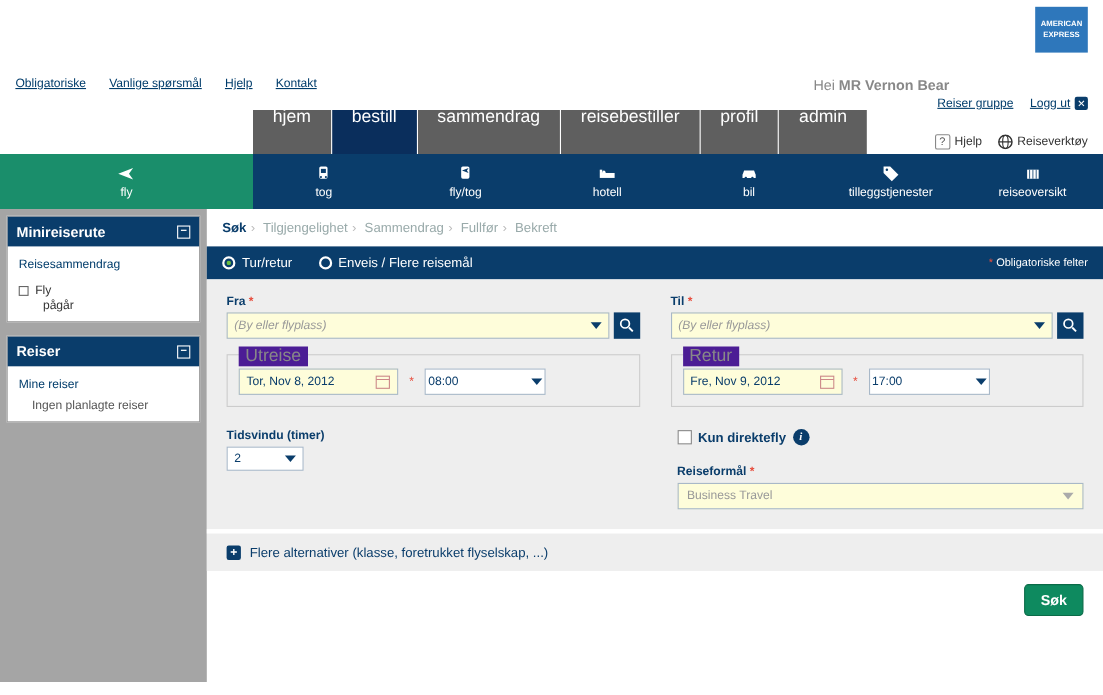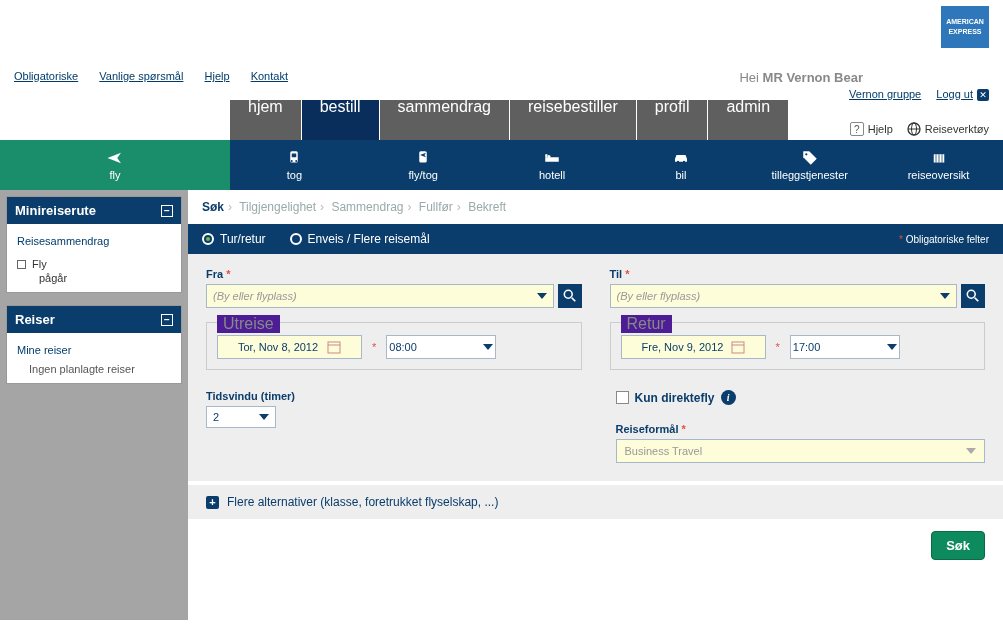--- a/index.html
+++ b/index.html
@@ -57,21 +57,21 @@
   .req { color:#E74C3C; }
   .place-input { display:flex; gap:4px; }
   .yellow-input { flex:1; background:#FEFDDA; border:1px solid #A8B8C8; padding:4px 6px; font-style:italic; color:#999; font-size:11px; display:flex; align-items:center; justify-content:space-between; height:24px; }
   .caret-down { width:0; height:0; border-left:5px solid transparent; border-right:5px solid transparent; border-top:6px solid #0A3D6B; }
   .search-btn { width:24px; height:24px; background:#0A3D6B; display:flex; align-items:center; justify-content:center; cursor:pointer; }
   .search-btn svg { width:14px; height:14px; }
 
   .fieldset { border:1px solid #CCC; padding: 12px 10px 10px; margin-top:14px; position:relative; }
   .fieldset .legend { position:absolute; top:-8px; left:10px; background:#4c1d95; padding:0 6px; font-size:16px; color:#888; }
   .datewrap { display:flex; gap:10px; align-items:center; }
-  .date-in { background:#FEFDDA; border:1px solid #A8B8C8; padding:3px 20px; font-size:11px; color:#0A3D6B; width:145px; display:flex; justify-content:space-between; align-items:center; height:24px; }
+  .date-in { background:#FEFDDA; border:1px solid #A8B8C8; padding:3px 6px; font-size:11px; color:#0A3D6B; width:145px; display:flex; justify-content:space-between; align-items:center; height:24px; }
   .time-in { background:#fff; border:1px solid #A8B8C8; padding:3px 2px; font-size:11px; color:#0A3D6B; width:110px; display:flex; justify-content:space-between; align-items:center; height:24px; }
   .cal-icon { width:14px; height:14px; }
 
   .row2 { display:flex; gap:40px; margin-top:20px; }
   .small-sel { background:#fff; border:1px solid #A8B8C8; padding:3px 6px; font-size:11px; color:#0A3D6B; width:70px; display:flex; justify-content:space-between; align-items:center; height:22px; }
   .chk-row { display:flex; align-items:center; gap:6px; font-size:12px; color:#0A3D6B; font-weight:bold; }
   .chk { width:13px; height:13px; border:1px solid #888; background:#fff; }
   .info-ic { width:15px; height:15px; background:#0A3D6B; color:#fff; border-radius:50%; display:inline-flex; align-items:center; justify-content:center; font-size:10px; font-style:italic; font-family:serif; }
 
   .wide-sel { background:#FEFDDA; border:1px solid #A8B8C8; padding:4px 8px; font-size:11px; color:#999; display:flex; justify-content:space-between; align-items:center; height:24px; margin-top:4px; }
@@ -96,21 +96,21 @@
   <div class="top-links">
     <a>Obligatoriske</a>
     <a>Vanlige spørsmål</a>
     <a>Hjelp</a>
     <a>Kontakt</a>
   </div>
   <div class="greeting">
     <span>Hei </span><strong>MR Vernon Bear</strong>
   </div>
   <div class="user-actions">
-    <a>Vernon gruppe</a>
+    <a>Reiser gruppe</a>
     <a><span>Logg ut</span><span class="logout-x">✕</span></a>
   </div>
 </div>
 
 <div class="main-tabs">
   <div class="tab">hjem</div>
   <div class="tab active">bestill</div>
   <div class="tab">sammendrag</div>
   <div class="tab">reisebestiller</div>
   <div class="tab">profil</div>

